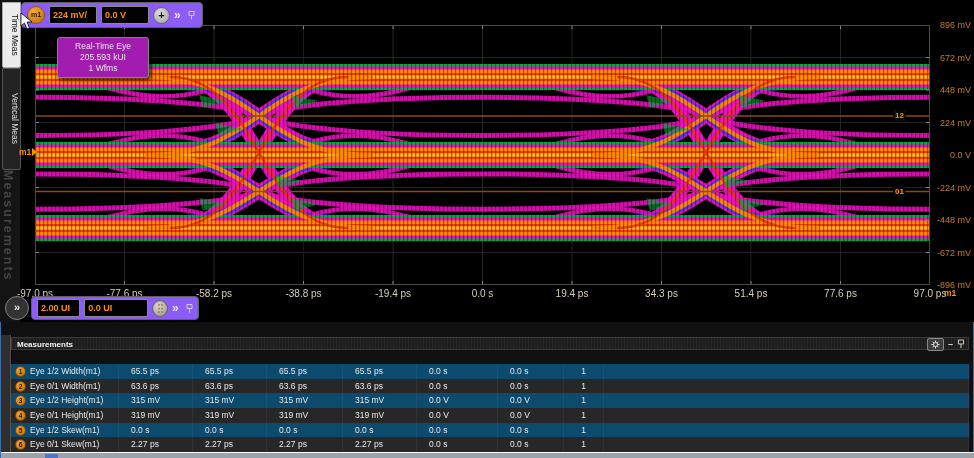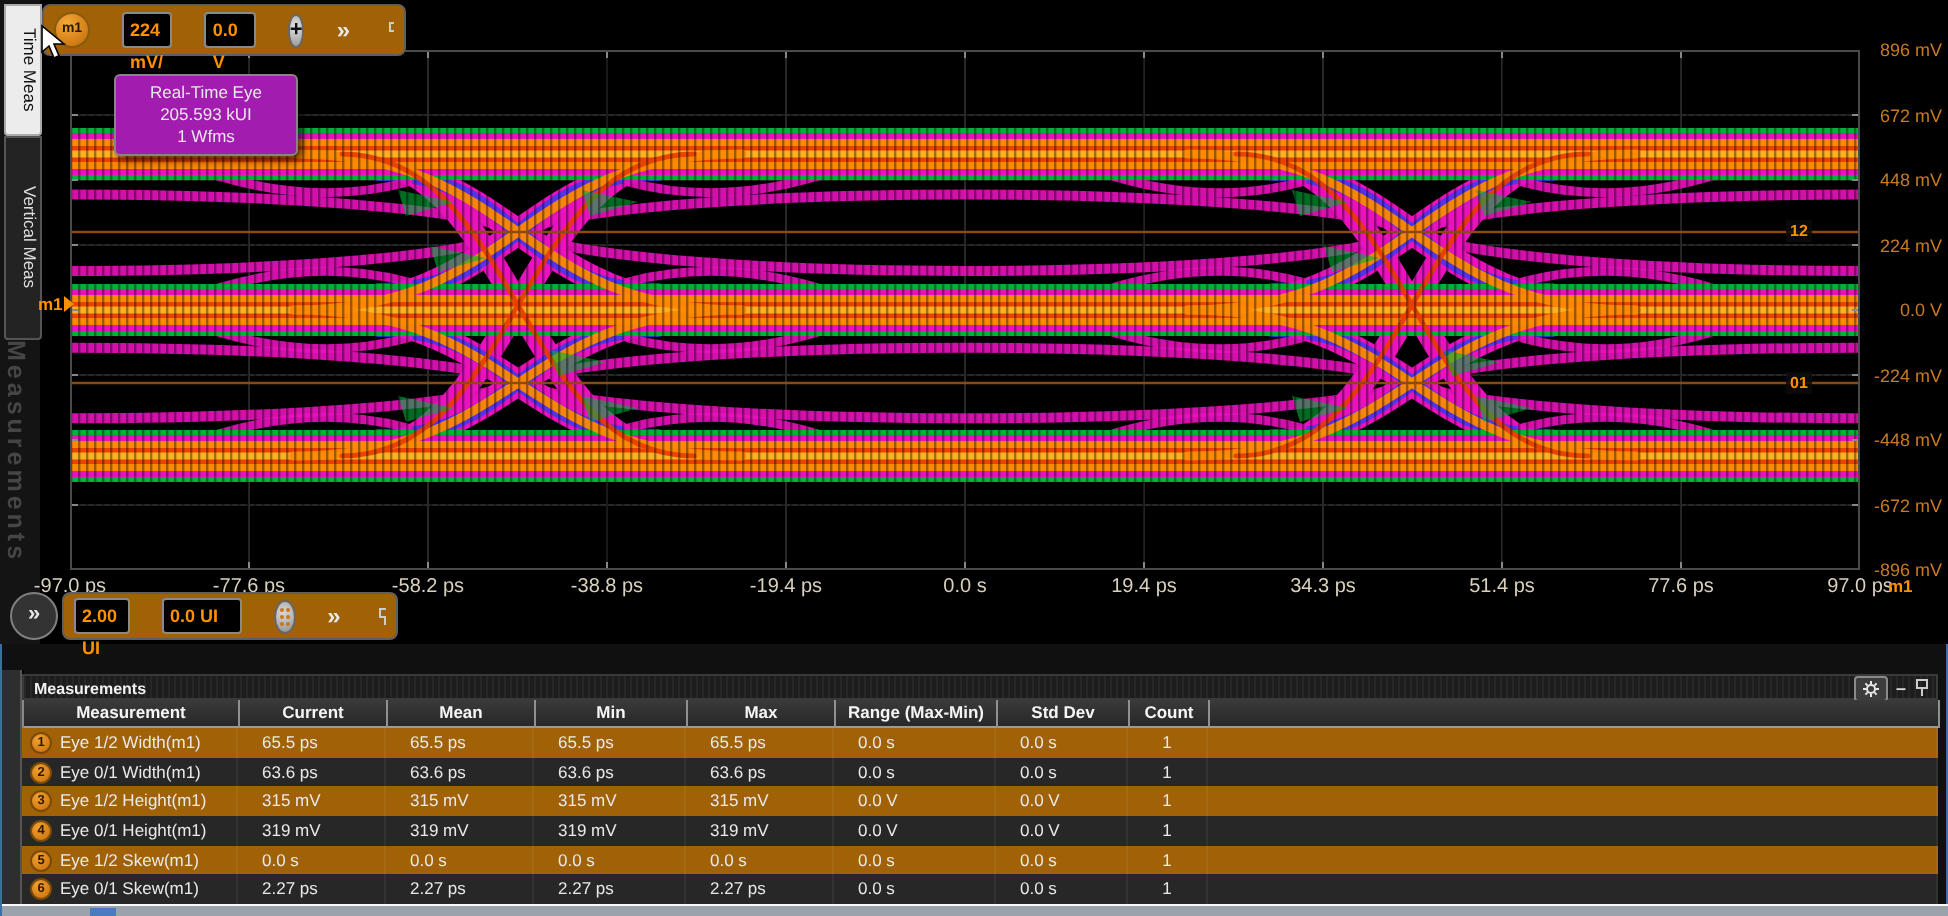--- a/index.html
+++ b/index.html
@@ -20,22 +20,22 @@
   #plot{position:absolute;left:35px;top:25px;width:895px;height:260px;z-index:1;}
   .ylab{position:absolute;left:933px;width:38px;text-align:right;font-size:9px;color:var(--axis);z-index:2;}
   .xlab{position:absolute;width:60px;margin-left:-30px;text-align:center;top:288px;font-size:10px;color:var(--time);z-index:2;}
   .thbadge{position:absolute;left:893px;height:11px;padding:0 2px;background:rgba(10,10,10,.85);
            color:var(--accent);font-size:8px;font-weight:bold;line-height:11px;z-index:3;}
   #m1-left{position:absolute;left:19px;top:147px;color:var(--accent);font-size:8.5px;font-weight:bold;z-index:3;}
   #m1-left .tri{display:inline-block;width:0;height:0;border-left:5px solid var(--accent);
                 border-top:4px solid transparent;border-bottom:4px solid transparent;margin-left:1px;vertical-align:-1px;}
   #m1-br{position:absolute;left:944px;top:288px;color:var(--accent);font-size:8.5px;font-weight:bold;z-index:2;}
   
-  .toolbar{position:absolute;background:#a16207;border:1px solid #5f5f5f;border-radius:4px;
-           display:flex;align-items:center;gap:16px;padding:0 5px;z-index:5;}
+  .toolbar{position:absolute;background:#8b5cf6;border:1px solid #5f5f5f;border-radius:4px;
+           display:flex;align-items:center;gap:4px;padding:0 5px;z-index:5;}
   #top-toolbar{left:21px;top:2px;width:170px;height:24px;}
   #bottom-toolbar{left:31px;top:296px;width:156px;height:22px;}
   .badge-m1{width:16px;height:16px;border-radius:50%;flex:0 0 16px;
             background:radial-gradient(circle at 35% 30%,#f5a838,#c06a06);border:1px solid #8a5a10;
             color:#2a1800;font-size:7px;font-weight:bold;text-align:center;line-height:16px;}
   .tb-field{background:#000;border:1px solid #8a8a8a;border-radius:2px;color:var(--accent);
             font-size:9px;font-weight:bold;height:16px;line-height:16px;padding:0 3px;}
   .f-scale{width:40px;} .f-offset{width:40px;} .f-uiscale{width:38px;} .f-uioffset{width:60px;}
   .plus-btn{width:15px;height:15px;border-radius:50%;background:radial-gradient(circle at 40% 35%,#e0e0e0,#9a9a9a);
             border:1px solid #666;color:#111;font-size:11px;font-weight:bold;text-align:center;line-height:14px;}
@@ -63,21 +63,21 @@
   .mb-icons{position:absolute;right:3px;top:0;display:flex;gap:4px;align-items:center;height:12px;}
   .gear-btn{width:15px;height:11px;background:#3d3d3d;border:1px solid #8a8a8a;border-radius:2px;
             display:flex;align-items:center;justify-content:center;}
   .dash-btn{color:#ddd;font-size:9px;font-weight:bold;line-height:10px;}
   #thead,#rows{position:absolute;left:10px;width:958px;}
   #thead{top:28px;height:14px;display:grid;grid-template-columns:108px 74px 74px 76px 74px 81px 66px 40px 1fr;
          background:linear-gradient(#3a3a3a,#262626);border-left:1px solid #888;}
   .hcell{border-right:1px solid #909090;border-bottom:1px solid #9a9a9a;color:#f5f5f5;font-size:8.5px;font-weight:bold;
          text-align:center;line-height:13px;overflow:hidden;white-space:nowrap;}
   #rows{top:42px;height:88px;display:flex;flex-direction:column;}
-  .trow{flex:1;display:grid;grid-template-columns:108px 74px 76px 74px 74px 81px 66px 40px 1fr;background:#a16207;}
+  .trow{flex:1;display:grid;grid-template-columns:108px 74px 76px 74px 74px 81px 66px 40px 1fr;background:#0c4a6e;}
   .trow{grid-template-columns:108px 74px 74px 76px 74px 81px 66px 40px 1fr;}
   .trow.alt{background:#272727;}
   .tcell{color:#e9e9e9;font-size:8.5px;line-height:14.6px;padding-left:12px;overflow:hidden;white-space:nowrap;
          border-right:1px solid rgba(255,255,255,.05);}
   .tcell.cnt{text-align:center;padding-left:0;}
   .namecell{display:flex;align-items:center;gap:4px;padding-left:4px;}
   .rbadge{width:9px;height:9px;border-radius:50%;flex:0 0 9px;
           background:radial-gradient(circle at 35% 30%,#f0a030,#c86e08);border:1px solid #7a4a08;
           color:#2a1800;font-size:6.5px;font-weight:bold;text-align:center;line-height:9px;}
   #left-strip{position:absolute;left:0;top:13px;width:10px;height:139px;background:#2e2e2e;border-right:1px solid #000;
@@ -352,31 +352,20 @@
                 <line x1="2.8" y1="6.2" x2="1.7" y2="7.3"></line>
             </g>
           </svg>
         </span>
         <span class="dash-btn">–</span>
         <svg width="8" height="10">
             <path d="M1.5,1 h5 v4 h-5 z M4,5 v4" stroke="#ccc" stroke-width="1" fill="none"></path>
           </svg>
       </span>
     </div>
-    <div id="thead">
-        <div class="hcell">Measurement</div>
-        <div class="hcell">Current</div>
-        <div class="hcell">Mean</div>
-        <div class="hcell">Min</div>
-        <div class="hcell">Max</div>
-        <div class="hcell">Range (Max-Min)</div>
-        <div class="hcell">Std Dev</div>
-        <div class="hcell">Count</div>
-        <div class="hcell"></div>
-      </div>
     <div id="rows">
         <div class="trow">
           <div class="tcell namecell">
             <span class="rbadge">1</span>
             <span>Eye 1/2 Width(m1)</span>
           </div>
           <div class="tcell">65.5 ps</div>
           <div class="tcell">65.5 ps</div>
           <div class="tcell">65.5 ps</div>
           <div class="tcell">65.5 ps</div>

